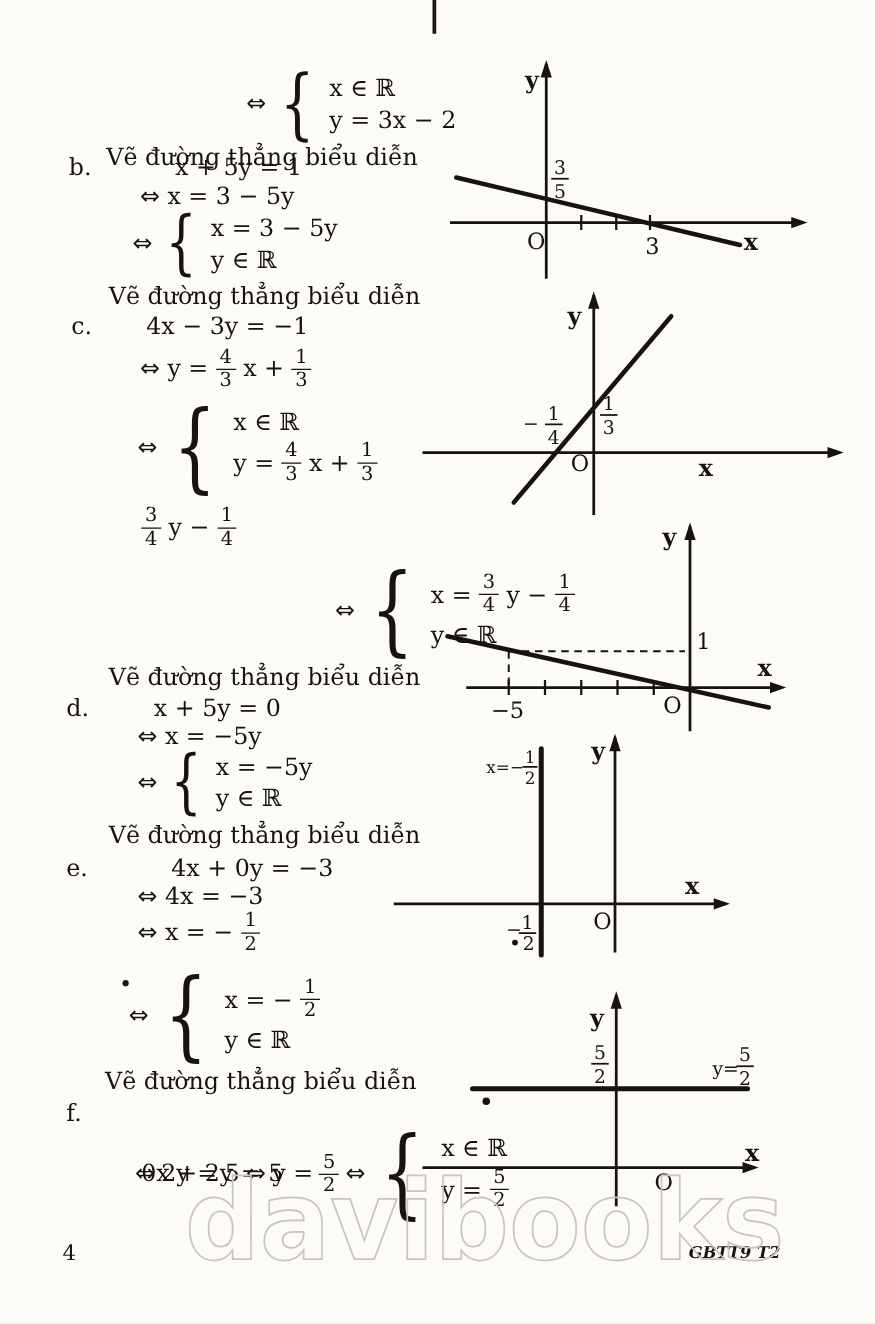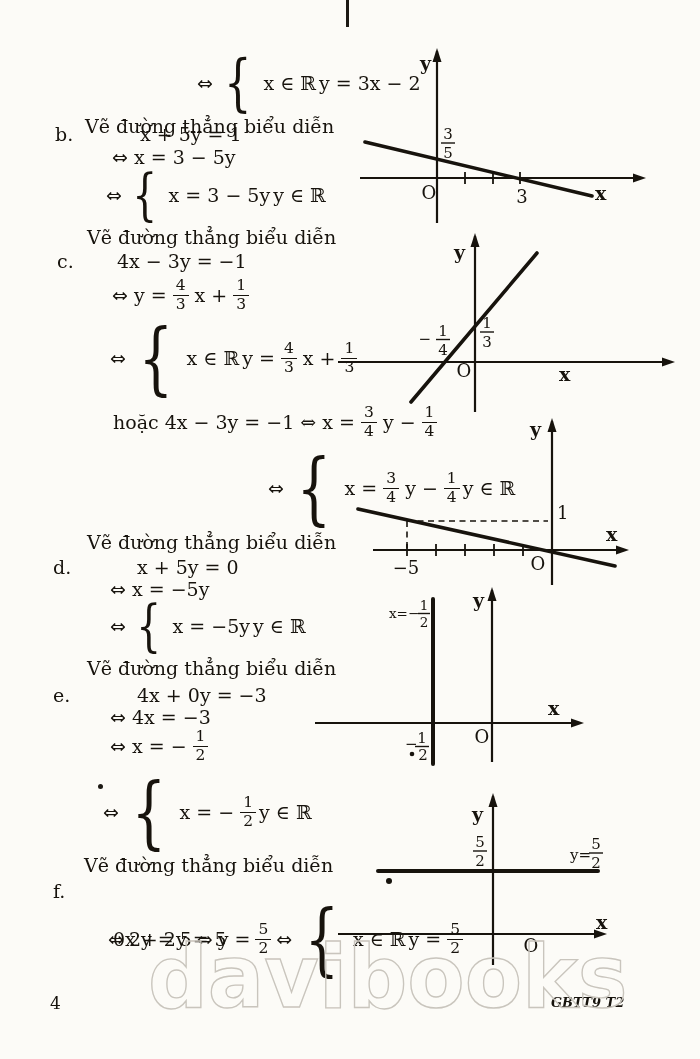--- a/index.html
+++ b/index.html
@@ -2,21 +2,21 @@
 <html><head>
 <meta charset="utf-8">
 <style>
   html,body{margin:0;padding:0;background:#e8e6e1}
   .page{position:relative;width:700px;height:1059px;background:#fcfbf7;
         font-family:"DejaVu Serif","Liberation Serif",serif;color:#17130d;overflow:hidden}
   .lbl{position:absolute;white-space:nowrap;font-size:19px}
   .eqrow,.sys{position:absolute;display:flex;align-items:center;gap:6px;
               white-space:nowrap;font-size:19px}
   .sys{gap:5px}
-  .col{display:flex;flex-direction:row;gap:3px;justify-content:center}
+  .col{display:flex;flex-direction:column;gap:3px;justify-content:center}
   .row{display:flex;align-items:center;gap:6px}
   .iff{font-family:"DejaVu Sans","Liberation Sans",sans-serif;font-size:19px}
   .brace{display:inline-block;font-weight:400;line-height:1;transform:scaleX(.7);
          transform-origin:center;margin-right:1px}
   .b56{font-size:56px}.b62{font-size:62px}.b78{font-size:78px}
   .fr{display:inline-flex;flex-direction:column;align-items:center;line-height:1.15;font-size:15.5px}
   .fr .nm{padding:0 3px}
   .fr .dn{border-top:1.5px solid #17130d;padding:0 3px}
   svg.g{position:absolute;overflow:visible}
   .ax{stroke:#17130d;stroke-width:2.2;fill:none}
@@ -111,21 +111,20 @@
         <span>x +</span>
         <span class="fr">
           <span class="nm">1</span>
           <span class="dn">3</span>
         </span>
       </div>
     </div>
   </div>
 
   <div class="eqrow" style="left:113px;top:404px">
-    <span>hoặc 4x − 3y = −1 ⇔ x =</span>
     <span class="fr">
       <span class="nm">3</span>
       <span class="dn">4</span>
     </span>
     <span>y −</span>
     <span class="fr">
       <span class="nm">1</span>
       <span class="dn">4</span>
     </span>
   </div>
@@ -148,21 +147,21 @@
       </div>
       <div class="row">
         <span>y ∈ ℝ</span>
       </div>
     </div>
   </div>
 
   <div class="lbl" style="left:87px;top:531px">Vẽ đường thẳng biểu diễn</div>
 
   <div class="lbl" style="left:53px;top:556px">d.</div>
-  <div class="lbl" style="left:137px;top:556px">x + 5y = 0</div>
+  <div class="lbl" style="left:123px;top:556px">x + 5y = 0</div>
 
   <div class="eqrow" style="left:110px;top:578px">
     <span class="iff">⇔</span>
     <span>x = −5y</span>
   </div>
 
   <div class="sys" style="left:110px;top:598px">
     <span class="iff">⇔</span>
     <span class="brace b56">{</span>
     <div class="col">

